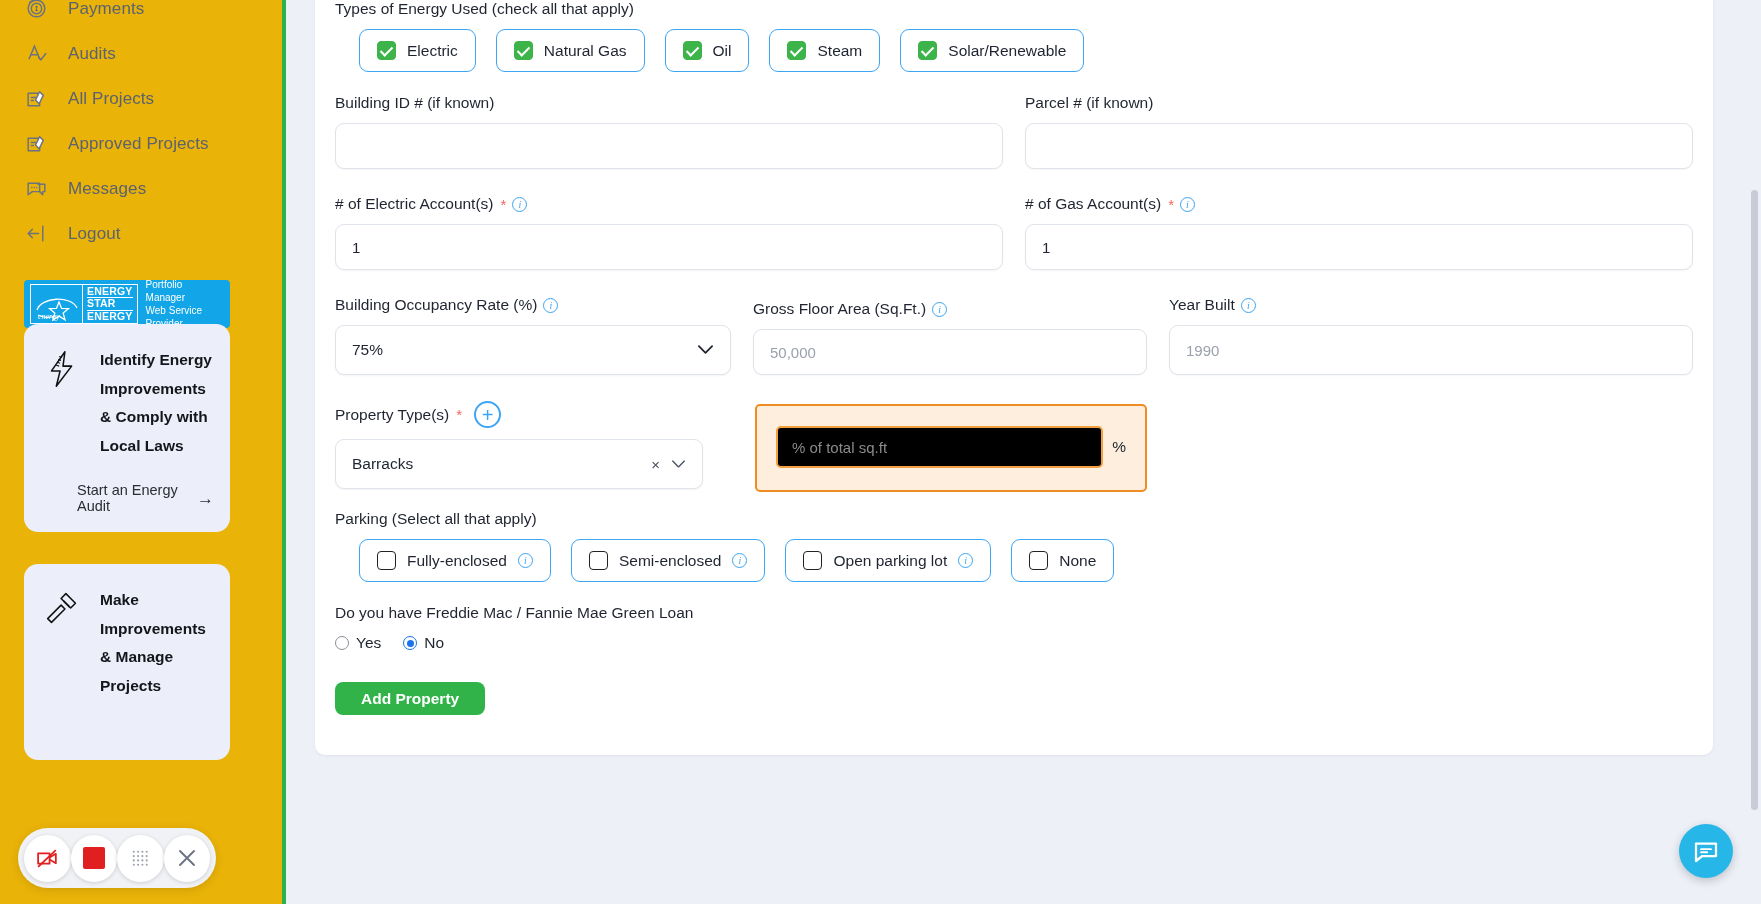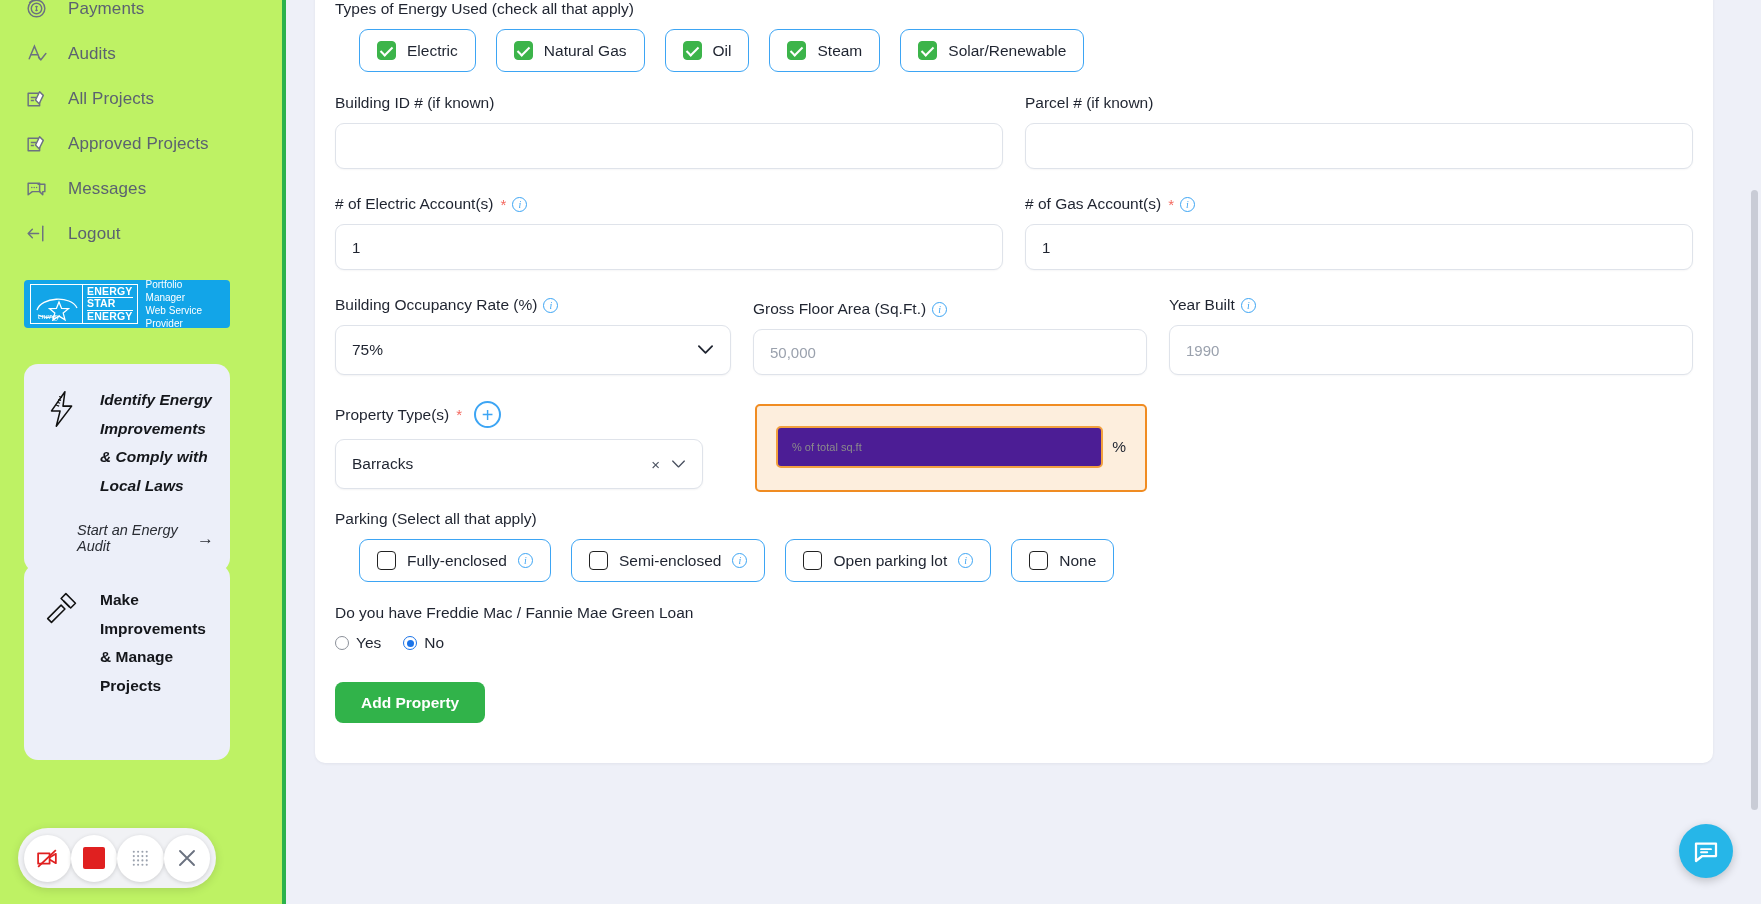--- a/index.html
+++ b/index.html
@@ -8,21 +8,21 @@
     width: 1761px; height: 904px;
     overflow: hidden;
     font-family: "Liberation Sans", sans-serif;
     background: #ffffff;
   }
   .app { position: relative; width: 1761px; height: 904px; background:#eef0f8; }
 
   
   .sidebar {
     position: absolute; left: 0; top: 0; width: 282px; height: 904px;
-    background: #bef264; overflow: hidden;
+    background: #eab308; overflow: hidden;
   }
   .nav-list { position:absolute; left:0; top:-14px; width:282px; }
   .nav-item {
     display: flex; align-items: center; height: 45px; padding-left: 22px; gap: 18px;
     cursor: pointer;
   }
   .nav-icon { width: 28px; height: 28px; flex: 0 0 28px; display:flex; align-items:center; justify-content:center; color:#6b7280; }
   .nav-label { font-size: 17px; color: #5b6270; letter-spacing: .1px; }
 
   
@@ -124,34 +124,34 @@
   }
 
   .proptype-row { display:flex; align-items:flex-start; gap:26px; }
   .pt-select-wrap { width:368px; }
   .pct-highlight {
     border:2px solid #f08c22; background:#fdeedd; border-radius:5px;
     padding:20px 19px 22px 19px; display:flex; align-items:center; gap:9px;
     width:392px; margin-left:26px; margin-top:-35px;
   }
   .pct-input {
-    flex:1; height:42px; border:2px solid #f2a03f; background:#4c1d95; border-radius:5px;
-    display:flex; align-items:center; padding:0 14px; font-size:11px; color:#8b8b8b;
+    flex:1; height:42px; border:2px solid #f2a03f; background:#000000; border-radius:5px;
+    display:flex; align-items:center; padding:0 14px; font-size:15px; color:#8b8b8b;
   }
   .pct-sign { font-size:15.5px; color:#1f2430; }
 
   .radio-row { display:flex; align-items:center; gap:30px; margin: 12px 0 0 0; }
   .radio-item { display:flex; align-items:center; gap:7px; cursor:pointer; font-size:15.5px; color:#1f2430; }
   .rb { width:14px; height:14px; border-radius:50%; border:1.4px solid #8b9099; background:#fff; display:flex; align-items:center; justify-content:center; flex:0 0 14px;}
   .rb.sel { border-color:#1a73e8; }
   .rb.sel::after { content:""; width:7px; height:7px; border-radius:50%; background:#1a73e8; }
 
   .btn-primary {
     margin-top:30px; background:#31b34a; color:#fff; border:none; border-radius:8px;
-    height:41px; padding: 0 26px; font-size:15.5px; font-weight:bold; cursor:pointer;
+    height:33px; padding: 0 26px; font-size:15.5px; font-weight:bold; cursor:pointer;
     font-family:"Liberation Sans", sans-serif;
   }
 
   
   .rec-bar {
     position:absolute; left:18px; bottom:16px; width:198px; height:60px;
     background:#f1f2f5; border-radius:34px; display:flex; align-items:center;
     justify-content:space-around; padding:0 6px; box-shadow:0 2px 10px rgba(0,0,0,.12);
   }
   .rec-btn {
@@ -261,21 +261,21 @@
           <span>STAR</span>
           <span>ENERGY</span>
         </div>
       </div>
       <div class="es-right">
         <div>Portfolio Manager</div>
         <div>Web Service Provider</div>
       </div>
     </div>
 
-    <div class="promo" style="top:364px;font-style:italic;">
+    <div class="promo" style="top:324px;">
       <div class="promo-row">
         <span class="promo-icon">
           <svg width="46" height="46" viewBox="0 0 48 48" fill="none" stroke="#111" stroke-width="1.6" stroke-linejoin="round">
             <path d="M26 6 L12 26 h9 L17 42 L33 21 h-9 z"></path>
             <path d="M20 11l3 1M19 14l3 1M18 17l3 1M17 20l3 1" stroke-width="1.1"></path>
           </svg>
         </span>
         <span class="promo-text">Identify Energy Improvements &amp; Comply with Local Laws</span>
       </div>
       <div class="promo-link">

